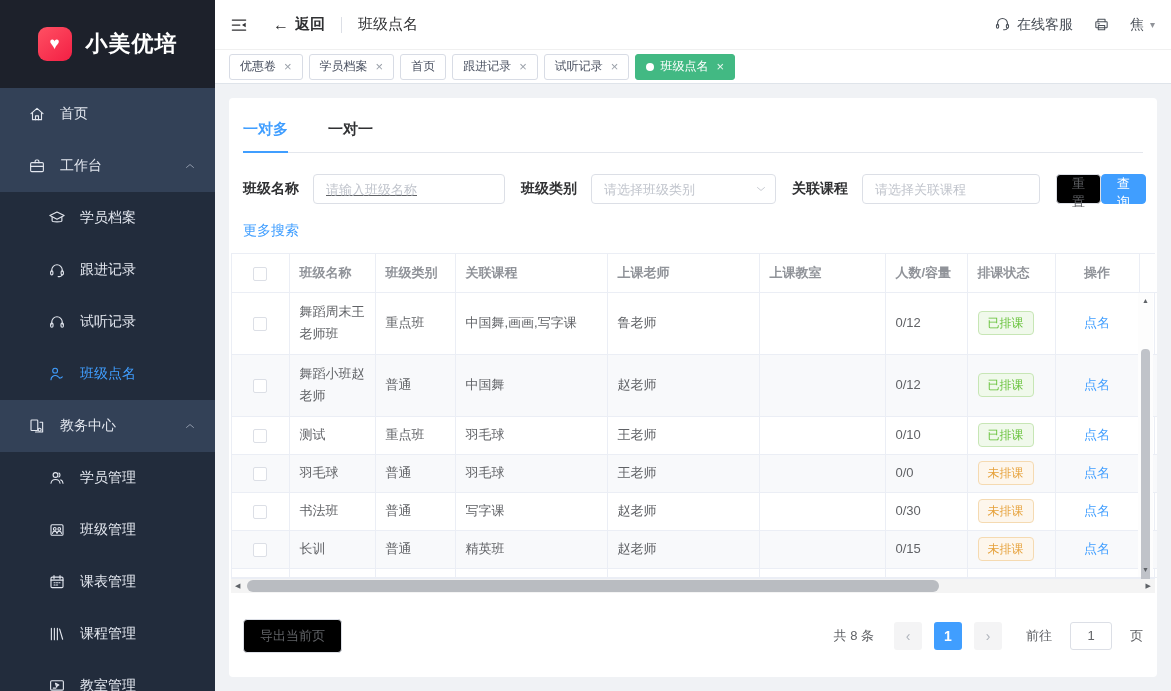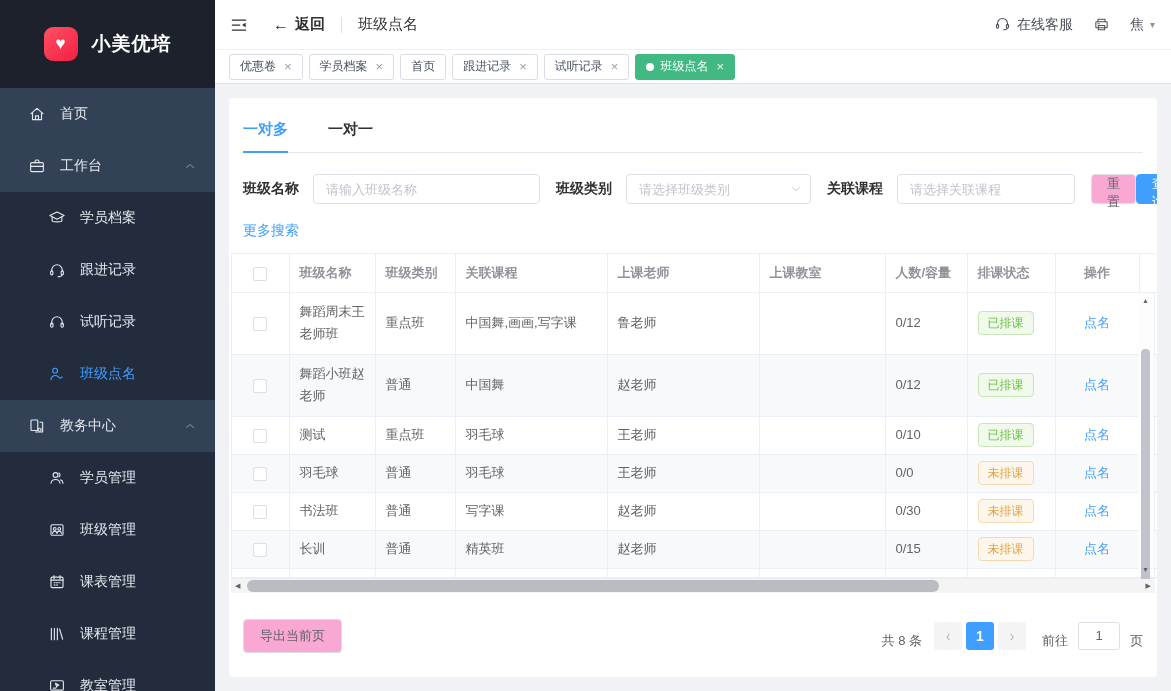--- a/index.html
+++ b/index.html
@@ -4,21 +4,21 @@
 <style>
   * { margin:0; padding:0; box-sizing:border-box; }
   html,body { width:1171px; height:691px; overflow:hidden; }
   body { font-family:"Liberation Sans","DejaVu Sans",sans-serif; font-size:13px; color:#606266; background:#f0f2f5; }
   .app { display:flex; width:1171px; height:691px; }
 
   
   .sidebar { width:215px; flex:none; background:#222c3c; display:flex; flex-direction:column; overflow:hidden; }
   .logo-area { height:88px; flex:none; background:#1d212b; display:flex; align-items:center; justify-content:center; gap:14px; }
   .logo-badge { width:34px; height:34px; border-radius:9px; background:linear-gradient(140deg,#ff5063,#f31f44); display:flex; align-items:center; justify-content:center; color:#fff; font-size:17px; }
-  .logo-title { color:#fff; font-size:19px; font-weight:bold; letter-spacing:1px; }
+  .logo-title { color:#fff; font-size:22px; font-weight:bold; letter-spacing:1px; }
   .menu { flex:1; overflow:hidden; }
   .menu-item { height:52px; display:flex; align-items:center; gap:14px; color:#e3e7ef; font-size:14px; cursor:pointer; position:relative; }
   .menu-item.top, .menu-item.group { background:#334157; padding-left:28px; }
   .menu-item.sub { background:#222c3c; padding-left:48px; }
   .menu-item.active { color:#409eff; }
   .menu-item .micon { width:18px; height:18px; flex:none; display:flex; align-items:center; justify-content:center; }
   .menu-item .micon svg { width:18px; height:18px; }
   .menu-item .chev { position:absolute; right:18px; color:#9aa3b5; display:flex; }
   .menu-item .chev svg { width:14px; height:14px; }
   svg.ic { fill:none; stroke:currentColor; stroke-width:1.5; stroke-linecap:round; stroke-linejoin:round; }
@@ -59,21 +59,21 @@
   
   .filter-row { display:flex; align-items:center; margin-top:21px; }
   .filter-group { display:flex; align-items:center; margin-right:16px; }
   .filter-group .flabel { font-size:14px; font-weight:bold; color:#303133; margin-right:14px; white-space:nowrap; }
   .fld { position:relative; display:flex; align-items:center; }
   .fld input { height:30px; width:100%; border:1px solid #dcdfe6; border-radius:4px; padding:0 12px; font-size:13px; color:#606266; outline:none; font-family:inherit; background:#fff; }
   .fld input::placeholder { color:#c0c4cc; }
   .fld.select input { padding-right:26px; }
   .fld .sel-chev { position:absolute; right:8px; color:#c0c4cc; display:flex; pointer-events:none; }
   .fld .sel-chev svg { width:14px; height:14px; }
-  .btn { height:30px; padding:0 15px; border-radius:4px; border:1px solid #dcdfe6; background:#f9a8d4; color:#606266; font-size:13px; font-family:inherit; cursor:pointer; }
+  .btn { height:30px; padding:0 15px; border-radius:4px; border:1px solid #dcdfe6; background:#000000; color:#606266; font-size:13px; font-family:inherit; cursor:pointer; }
   .btn.primary { background:#409eff; border-color:#409eff; color:#fff; }
   .btn.reset { margin-left:auto; }
   .btn.search { }
 
   .more-link { display:inline-block; margin-top:18px; color:#409eff; font-size:14px; cursor:pointer; text-decoration:none; }
 
   
   .table-wrap { margin:13px -12px 0; position:relative; border:1px solid #ebeef5; }
   table { width:100%; border-collapse:collapse; table-layout:fixed; }
   th, td { border-right:1px solid #ebeef5; border-bottom:1px solid #ebeef5; padding:0 10px; text-align:left; font-size:13px; overflow:hidden; }
@@ -94,21 +94,21 @@
   .vscroll .sarr.up { top:4px; } .vscroll .sarr.down { bottom:4px; }
   .vscroll .vthumb { position:absolute; left:3px; width:9px; top:56px; height:244px; border-radius:4px; background:#c0c3c9; cursor:pointer; }
   .hscroll { margin:0 -12px; height:14px; background:#f4f4f4; position:relative; }
   .hscroll .sarr { position:absolute; top:0; bottom:0; display:flex; align-items:center; font-size:7px; color:#5f6368; cursor:pointer; }
   .hscroll .sarr.left { left:4px; } .hscroll .sarr.right { right:4px; }
   .hscroll .hthumb { position:absolute; top:1px; height:12px; left:16px; width:692px; border-radius:6px; background:#b9bcc1; cursor:pointer; }
 
   
   .footer-row { display:flex; align-items:center; margin-top:26px; }
   .export-btn { height:34px; padding:0 16px; }
-  .pager { margin-left:auto; display:flex; align-items:flex-end; gap:4px; font-size:13px; color:#606266; }
+  .pager { margin-left:auto; display:flex; align-items:center; gap:12px; font-size:13px; color:#606266; }
   .pg-total { margin-right:8px; }
   .pg-btn { min-width:28px; height:28px; border-radius:3px; background:#f4f4f5; color:#aeb3bb; display:flex; align-items:center; justify-content:center; font-size:14px; cursor:pointer; }
   .pg-btn.active { background:#409eff; color:#fff; font-weight:bold; }
   .pg-goto { margin-left:12px; }
   .goto-input { width:42px; height:28px; border:1px solid #dcdfe6; border-radius:3px; text-align:center; font-size:13px; color:#606266; outline:none; margin:0 6px; font-family:inherit; }
 </style>
 </head>
 <body>
 
 <div class="app">
@@ -326,21 +326,21 @@
       <div class="card">
 
         <div class="tabs" id="tabs">
             <div class="tab active">一对多</div>
             <div class="tab">一对一</div>
           </div>
 
         <div class="filter-row">
           <div id="filters" style="display:contents"><div class="filter-group">
                 <span class="flabel">班级名称</span>
-                <div class="fld" style="width: 227px;">
+                <div class="fld" style="width: 192px; text-decoration: underline;">
                   <input placeholder="请输入班级名称" style="">
                 </div>
               </div><div class="filter-group">
                 <span class="flabel">班级类别</span>
                 <div class="fld select" style="width: 185px;">
                   <input placeholder="请选择班级类别" style="">
                   <span class="sel-chev">
                     <svg class="ic" viewBox="0 0 24 24">
                       <path d="m6 9.5 6 5 6-5"></path>
                     </svg>

